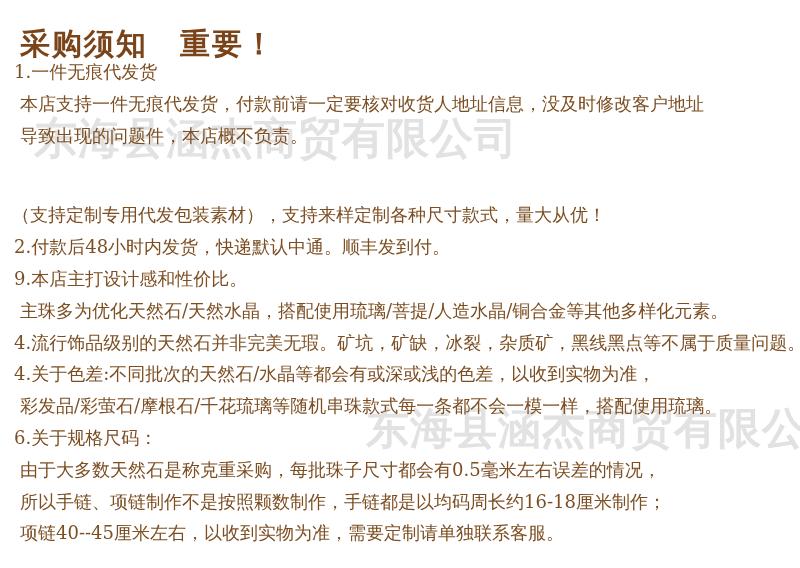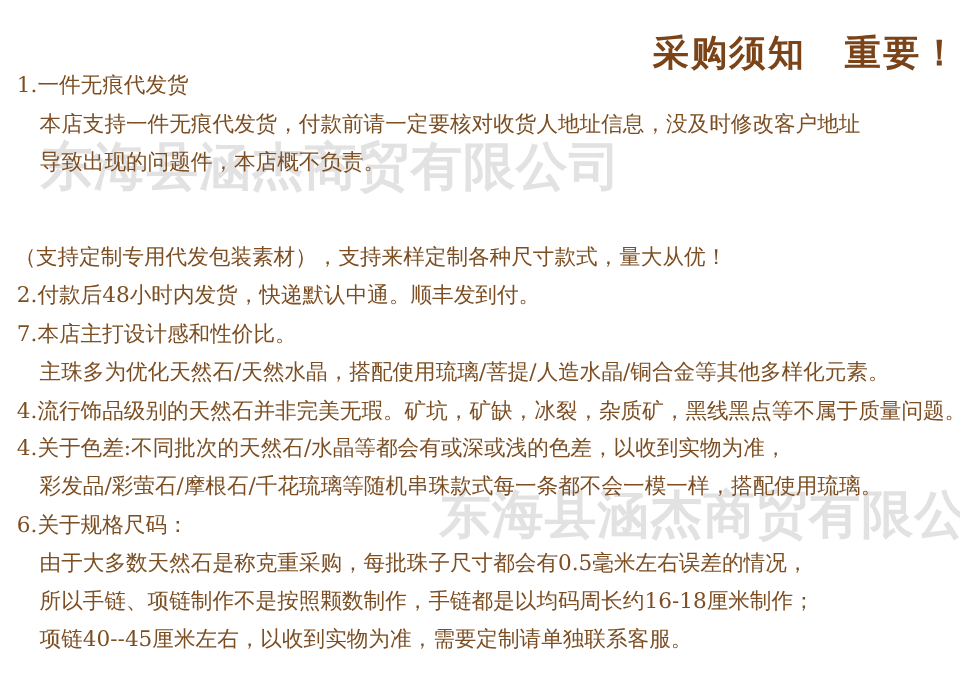--- a/index.html
+++ b/index.html
@@ -30,62 +30,63 @@
     user-select: none;
   }
   .wm1 { left: 34px;  top: 110px; }
   .wm2 { left: 366px; top: 400px; }
   .title {
     position: absolute;
     z-index: 1;
     top: 24px;
     left: 0;
     width: 100%;
-    text-align: right;
+    text-align: left;
     font-size: 30px;
     font-weight: bold;
     color: var(--title, #7a4318);
     letter-spacing: 2px;
     white-space: nowrap;
+    padding-left: 20px;
   }
   .content {
     position: absolute;
     z-index: 1;
     top: 56px;
     left: 0;
     width: 800px;
   }
   .ln {
     height: 31.8px;
     line-height: 31.8px;
     font-size: 18px;
     color: var(--body, #7c4e22);
     white-space: nowrap;
   }
   .num   { padding-left: 14px; }
   .paren { padding-left: 12px; margin-top: 48px; }
-  .sub   { padding-left: 33px; }
+  .sub   { padding-left: 20px; }
 </style>
 </head>
 <body>
 
 <div class="page">
 
   <div class="watermark wm1">东海县涵杰商贸有限公司</div>
   <div class="watermark wm2">东海县涵杰商贸有限公司</div>
 
   <h1 class="title">采购须知　重要！</h1>
 
   <div class="content">
     <div class="ln num">1.一件无痕代发货</div>
     <div class="ln sub">本店支持一件无痕代发货，付款前请一定要核对收货人地址信息，没及时修改客户地址</div>
     <div class="ln sub">导致出现的问题件，本店概不负责。</div>
     <div class="ln paren">（支持定制专用代发包装素材），支持来样定制各种尺寸款式，量大从优！</div>
     <div class="ln num">2.付款后48小时内发货，快递默认中通。顺丰发到付。</div>
-    <div class="ln num">7.本店主打设计感和性价比。</div>
+    <div class="ln num">9.本店主打设计感和性价比。</div>
     <div class="ln sub">主珠多为优化天然石/天然水晶，搭配使用琉璃/菩提/人造水晶/铜合金等其他多样化元素。</div>
     <div class="ln num">4.流行饰品级别的天然石并非完美无瑕。矿坑，矿缺，冰裂，杂质矿，黑线黑点等不属于质量问题。</div>
     <div class="ln num">4.关于色差:不同批次的天然石/水晶等都会有或深或浅的色差，以收到实物为准，</div>
     <div class="ln sub">彩发品/彩萤石/摩根石/千花琉璃等随机串珠款式每一条都不会一模一样，搭配使用琉璃。</div>
     <div class="ln num">6.关于规格尺码：</div>
     <div class="ln sub">由于大多数天然石是称克重采购，每批珠子尺寸都会有0.5毫米左右误差的情况，</div>
     <div class="ln sub">所以手链、项链制作不是按照颗数制作，手链都是以均码周长约16-18厘米制作；</div>
     <div class="ln sub">项链40--45厘米左右，以收到实物为准，需要定制请单独联系客服。</div>
   </div>
 

